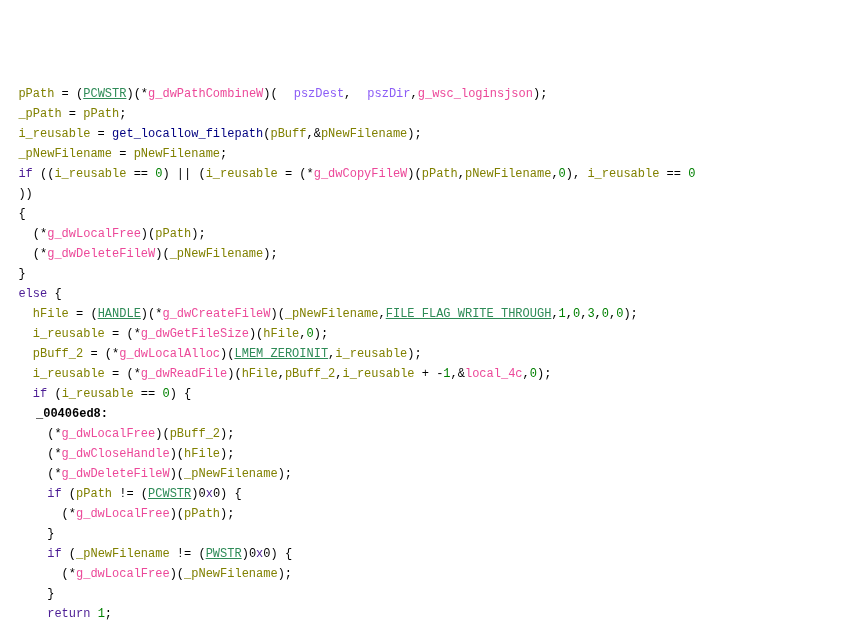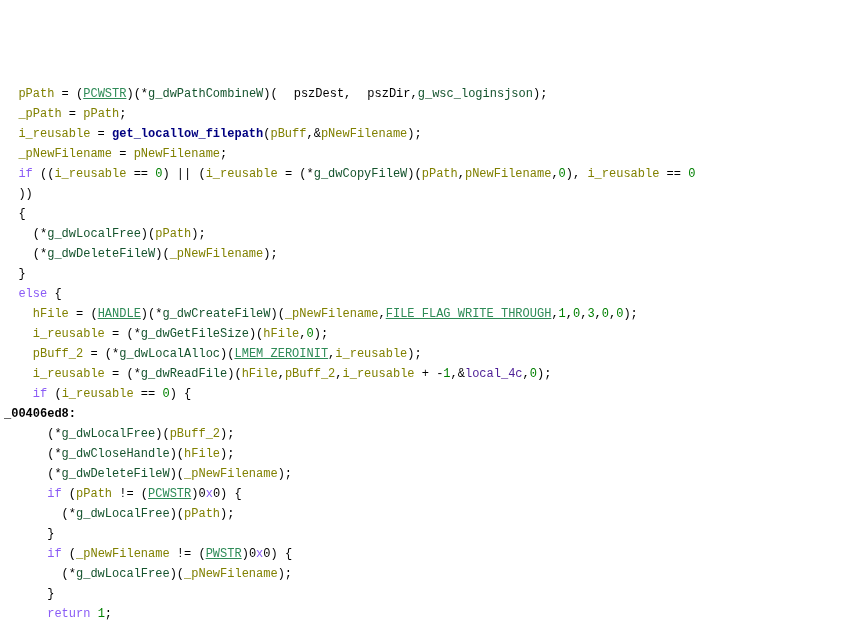--- a/index.html
+++ b/index.html
@@ -7,30 +7,30 @@
     padding: 4px;
     background: #ffffff;
     font-family: "Consolas", "Courier New", monospace;
     font-size: 12px;
     line-height: 20px;
     white-space: pre;
     color: #000000;
     width: 850px;
     box-sizing: border-box;
   }
-  .kw { color: #8b5cf6; }        
+  .kw { color: #4c1d95; }        
   .type { color: #2e8b57; text-decoration: underline; }      
-  .gvar { color: #14532d; }      
-  .param { color: #000000; padding-left: 16px; }     
+  .gvar { color: #ec4899; }      
+  .param { color: #8b5cf6; padding-left: 16px; }     
   .olive { color: #808000; text-align: center; }     
   .black { color: #000000; }     
-  .navy { color: #000080; font-weight: bold; }
-  .rust { color: #4c1d95; }      
+  .navy { color: #000080; font-weight: normal; }
+  .rust { color: #ec4899; }      
   .num { color: #008000; }
-  .label { color: #000000; font-weight: bold; }
+  .label { color: #000000; font-weight: bold; margin-left: 32px; }
 </style>
 </head>
 <body>
 
 
 
 <div id="code"><div><span class="black">  </span><span class="olive">pPath</span><span class="black"> = (</span><span class="type">PCWSTR</span><span class="black">)(*</span><span class="gvar">g_dwPathCombineW</span><span class="black">)(</span><span class="param">pszDest</span><span class="black">,</span><span class="param">pszDir</span><span class="black">,</span><span class="gvar">g_wsc_loginsjson</span><span class="black">);</span></div><div><span class="black">  </span><span class="olive">_pPath</span><span class="black"> = </span><span class="olive">pPath</span><span class="black">;</span></div><div><span class="black">  </span><span class="olive">i_reusable</span><span class="black"> = </span><span class="navy">get_locallow_filepath</span><span class="black">(</span><span class="olive">pBuff</span><span class="black">,&amp;</span><span class="olive">pNewFilename</span><span class="black">);</span></div><div><span class="black">  </span><span class="olive">_pNewFilename</span><span class="black"> = </span><span class="olive">pNewFilename</span><span class="black">;</span></div><div><span class="black">  </span><span class="kw">if</span><span class="black"> ((</span><span class="olive">i_reusable</span><span class="black"> == </span><span class="num">0</span><span class="black">) || (</span><span class="olive">i_reusable</span><span class="black"> = (*</span><span class="gvar">g_dwCopyFileW</span><span class="black">)(</span><span class="olive">pPath</span><span class="black">,</span><span class="olive">pNewFilename</span><span class="black">,</span><span class="num">0</span><span class="black">), </span><span class="olive">i_reusable</span><span class="black"> == </span><span class="num">0</span></div><div><span class="black">  ))</span></div><div><span class="black">  {</span></div><div><span class="black">    (*</span><span class="gvar">g_dwLocalFree</span><span class="black">)(</span><span class="olive">pPath</span><span class="black">);</span></div><div><span class="black">    (*</span><span class="gvar">g_dwDeleteFileW</span><span class="black">)(</span><span class="olive">_pNewFilename</span><span class="black">);</span></div><div><span class="black">  }</span></div><div><span class="black">  </span><span class="kw">else</span><span class="black"> {</span></div><div><span class="black">    </span><span class="olive">hFile</span><span class="black"> = (</span><span class="type">HANDLE</span><span class="black">)(*</span><span class="gvar">g_dwCreateFileW</span><span class="black">)(</span><span class="olive">_pNewFilename</span><span class="black">,</span><span class="type">FILE_FLAG_WRITE_THROUGH</span><span class="black">,</span><span class="num">1</span><span class="black">,</span><span class="num">0</span><span class="black">,</span><span class="num">3</span><span class="black">,</span><span class="num">0</span><span class="black">,</span><span class="num">0</span><span class="black">);</span></div><div><span class="black">    </span><span class="olive">i_reusable</span><span class="black"> = (*</span><span class="gvar">g_dwGetFileSize</span><span class="black">)(</span><span class="olive">hFile</span><span class="black">,</span><span class="num">0</span><span class="black">);</span></div><div><span class="black">    </span><span class="olive">pBuff_2</span><span class="black"> = (*</span><span class="gvar">g_dwLocalAlloc</span><span class="black">)(</span><span class="type">LMEM_ZEROINIT</span><span class="black">,</span><span class="olive">i_reusable</span><span class="black">);</span></div><div><span class="black">    </span><span class="olive">i_reusable</span><span class="black"> = (*</span><span class="gvar">g_dwReadFile</span><span class="black">)(</span><span class="olive">hFile</span><span class="black">,</span><span class="olive">pBuff_2</span><span class="black">,</span><span class="olive">i_reusable</span><span class="black"> + -</span><span class="num">1</span><span class="black">,&amp;</span><span class="rust">local_4c</span><span class="black">,</span><span class="num">0</span><span class="black">);</span></div><div><span class="black">    </span><span class="kw">if</span><span class="black"> (</span><span class="olive">i_reusable</span><span class="black"> == </span><span class="num">0</span><span class="black">) {</span></div><div><span class="label">_00406ed8:</span></div><div><span class="black">      (*</span><span class="gvar">g_dwLocalFree</span><span class="black">)(</span><span class="olive">pBuff_2</span><span class="black">);</span></div><div><span class="black">      (*</span><span class="gvar">g_dwCloseHandle</span><span class="black">)(</span><span class="olive">hFile</span><span class="black">);</span></div><div><span class="black">      (*</span><span class="gvar">g_dwDeleteFileW</span><span class="black">)(</span><span class="olive">_pNewFilename</span><span class="black">);</span></div><div><span class="black">      </span><span class="kw">if</span><span class="black"> (</span><span class="olive">pPath</span><span class="black"> != (</span><span class="type">PCWSTR</span><span class="black">)0</span><span class="kw">x</span><span class="black">0) {</span></div><div><span class="black">        (*</span><span class="gvar">g_dwLocalFree</span><span class="black">)(</span><span class="olive">pPath</span><span class="black">);</span></div><div><span class="black">      }</span></div><div><span class="black">      </span><span class="kw">if</span><span class="black"> (</span><span class="olive">_pNewFilename</span><span class="black"> != (</span><span class="type">PWSTR</span><span class="black">)0</span><span class="kw">x</span><span class="black">0) {</span></div><div><span class="black">        (*</span><span class="gvar">g_dwLocalFree</span><span class="black">)(</span><span class="olive">_pNewFilename</span><span class="black">);</span></div><div><span class="black">      }</span></div><div><span class="black">      </span><span class="kw">return</span><span class="black"> </span><span class="num">1</span><span class="black">;</span></div><div></div></div>
 
 
 

